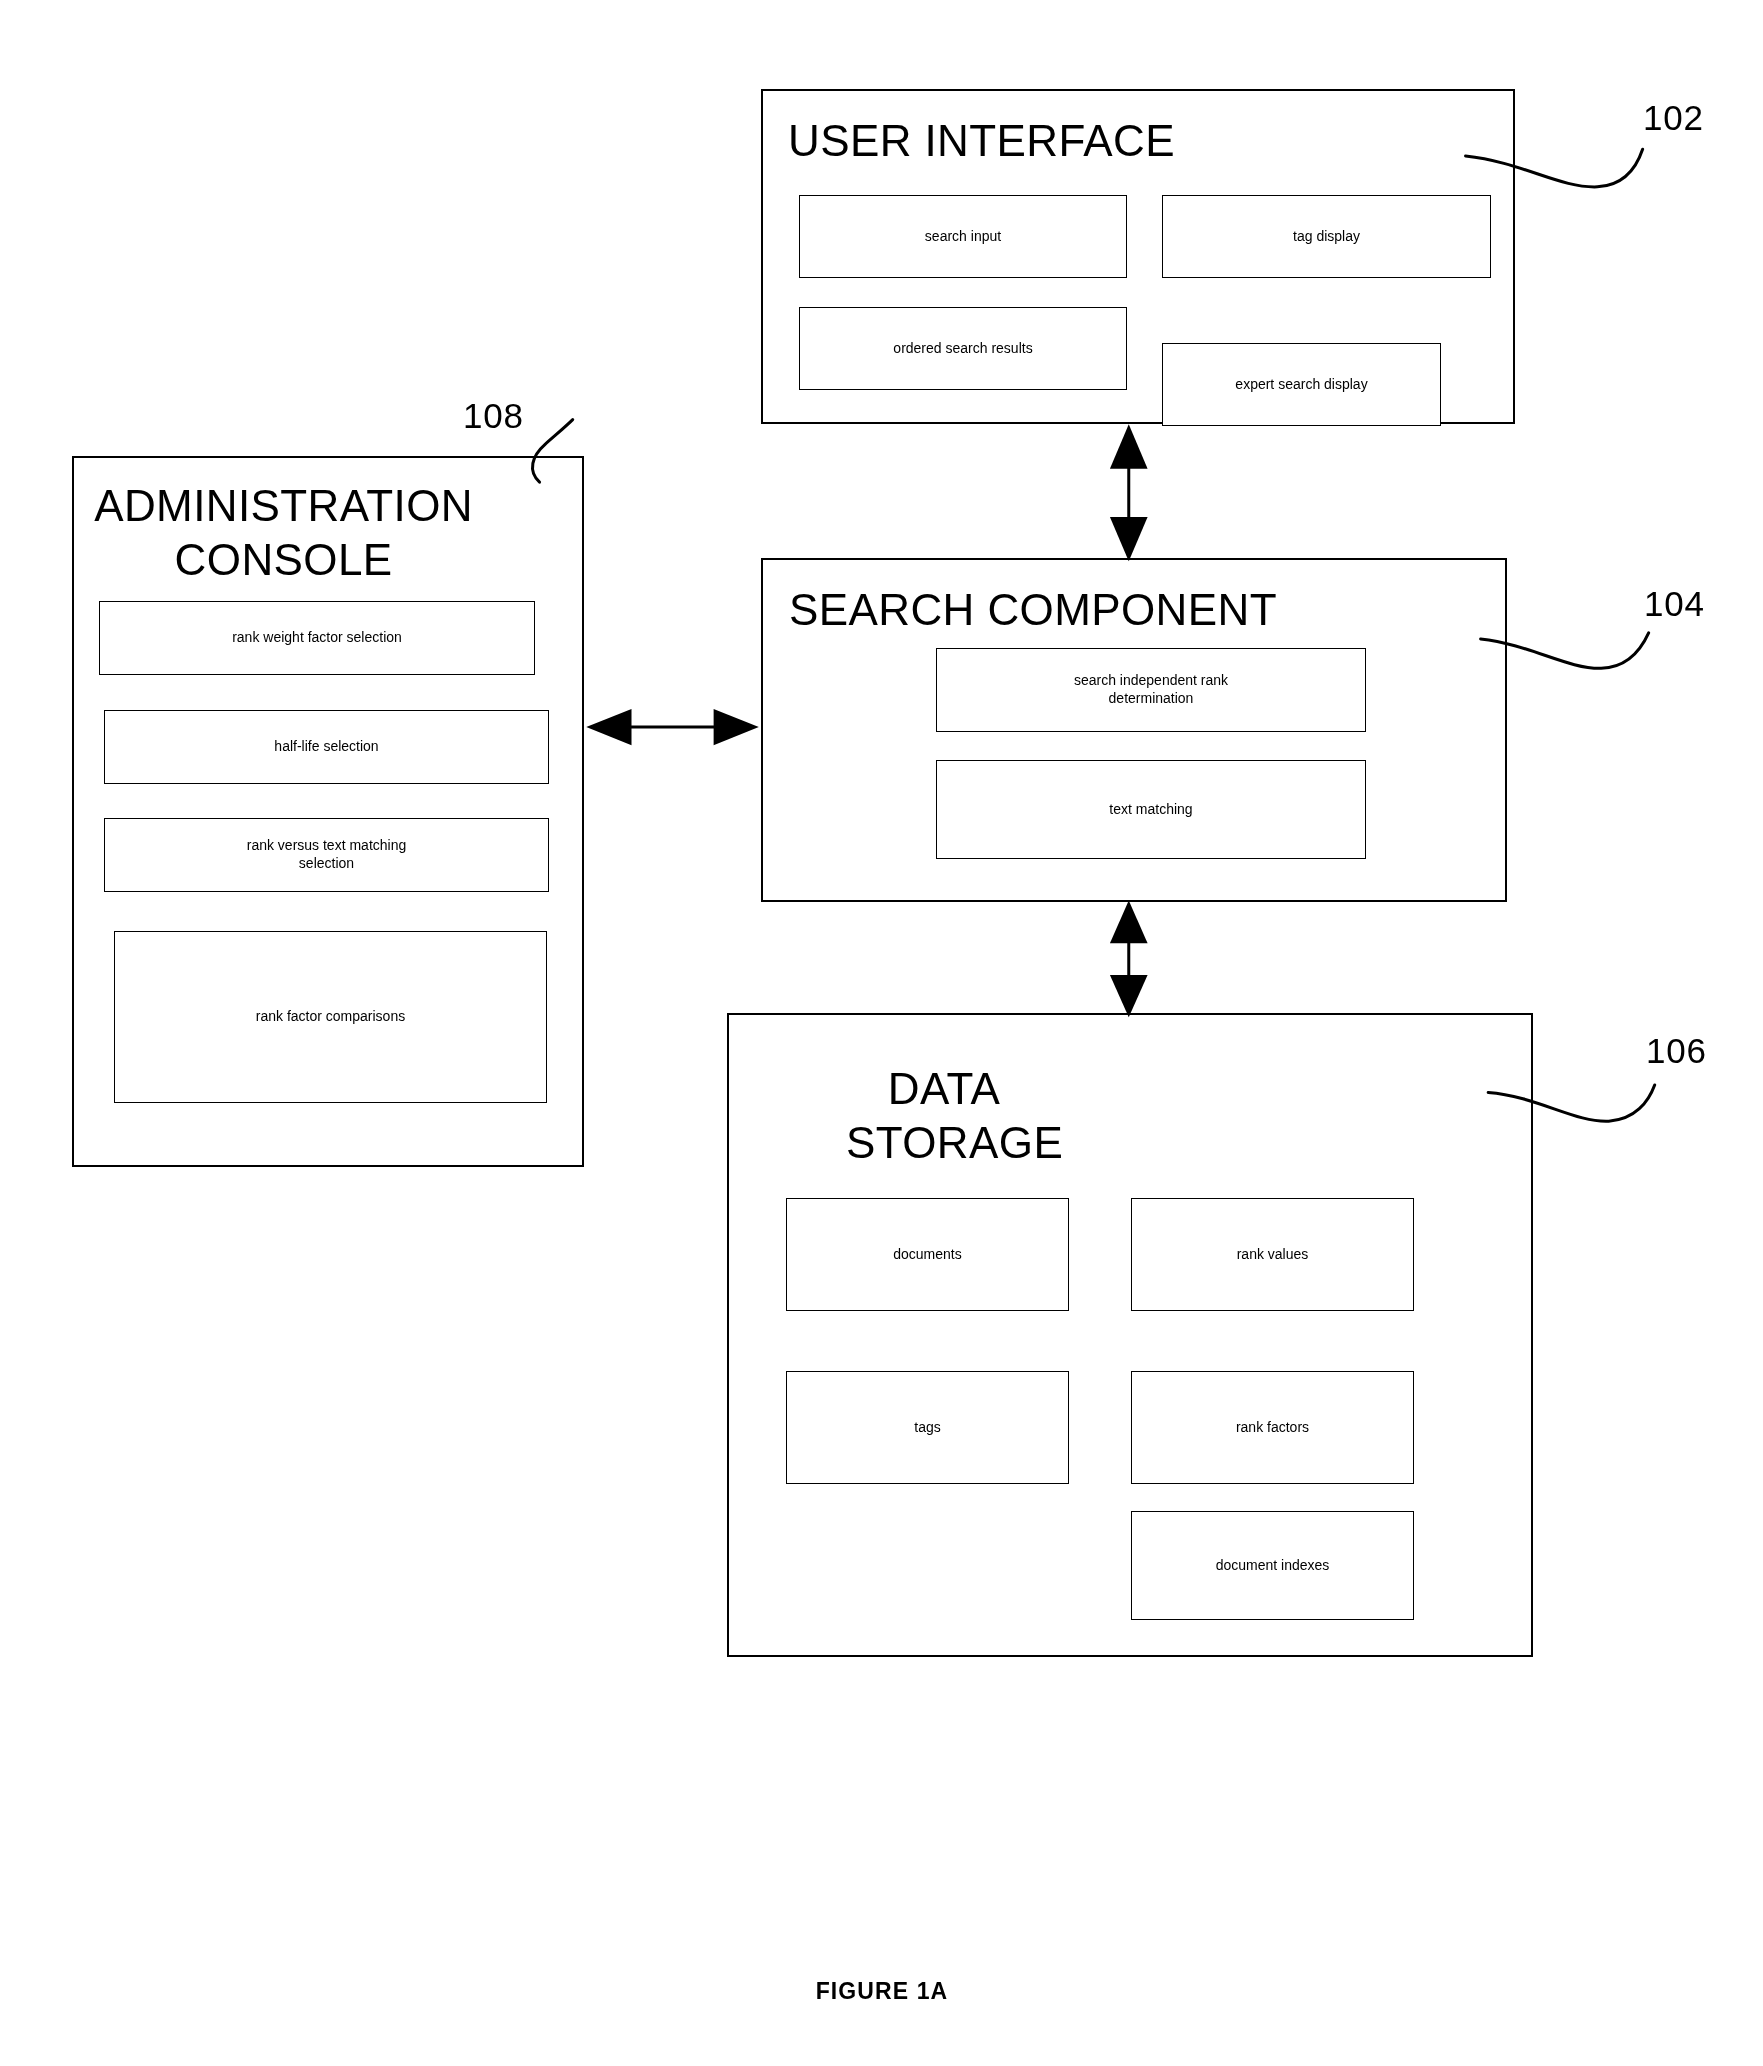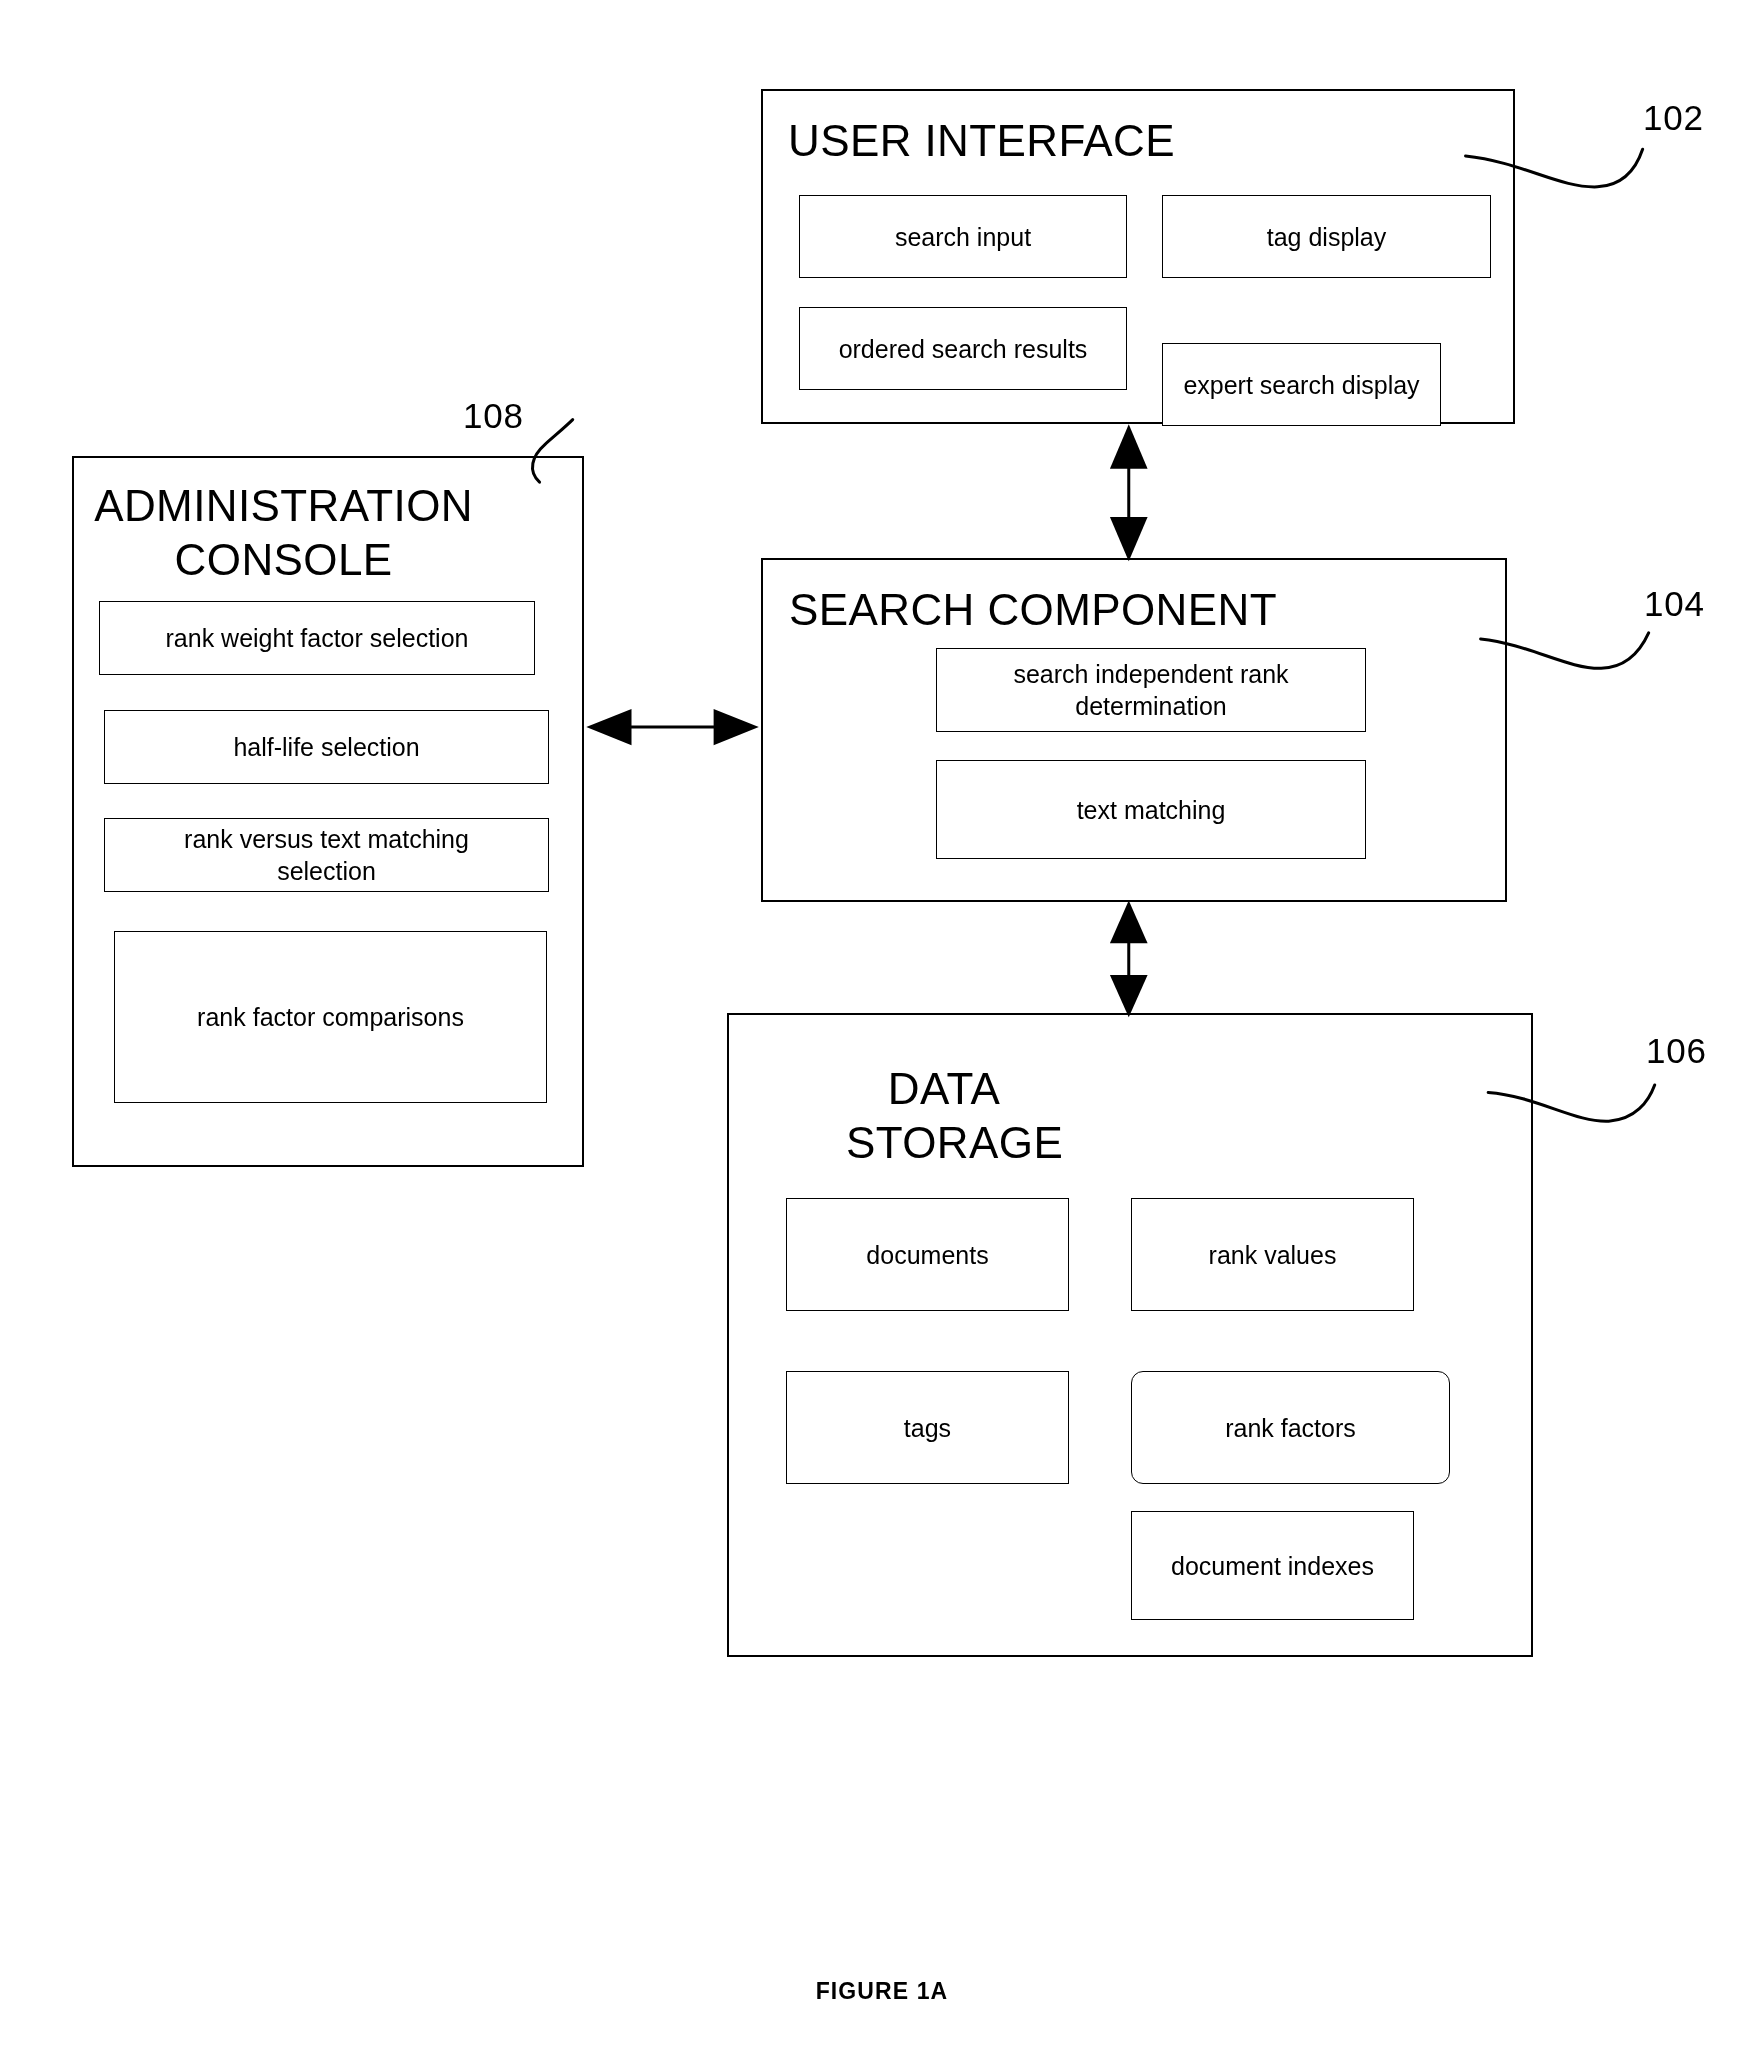--- a/index.html
+++ b/index.html
@@ -37,21 +37,21 @@
   
   .subbox {
     position: absolute;
     border: 1.5px solid #000;
     background: #fff;
     box-sizing: border-box;
     display: flex;
     align-items: center;
     justify-content: center;
     text-align: center;
-    font-size: 25px;
+    font-size: 14px;
     line-height: 1.28;
     white-space: pre-line;
     padding: 1.5px 4.5px;
   }
 
   
   .ref {
     position: absolute;
     font-size: 35px;
     letter-spacing: 0.8px;
@@ -111,21 +111,21 @@
   <div class="module" style="left:727px; top:1013px; width:806px; height:644px;">
     <div class="module-title" style="left:117px; top:47px; text-align:center; width:196px;">DATA
 STORAGE</div>
 
     <div class="subbox" style="left:57px; top:183px; width:283px; height:113px;">documents</div>
 
     <div class="subbox" style="left:402px; top:183px; width:283px; height:113px;">rank values</div>
 
     <div class="subbox" style="left:57px; top:356px; width:283px; height:113px;">tags</div>
 
-    <div class="subbox" style="left:402px; top:356px; width:319px; height:113px;border-radius:12px;">rank factors</div>
+    <div class="subbox" style="left:402px; top:356px; width:283px; height:113px;">rank factors</div>
 
 
     <div class="subbox" style="left:402px; top:496px; width:283px; height:109px;">document indexes</div>
   </div>
   <div class="ref" style="left:1646px; top:1031px;">106</div>
 
   <div class="module" style="left:72px; top:456px; width:512px; height:711px;">
     <div class="module-title" style="left:13.6px; top:21px; width:392px; text-align:center;">ADMINISTRATION
 CONSOLE</div>
 

